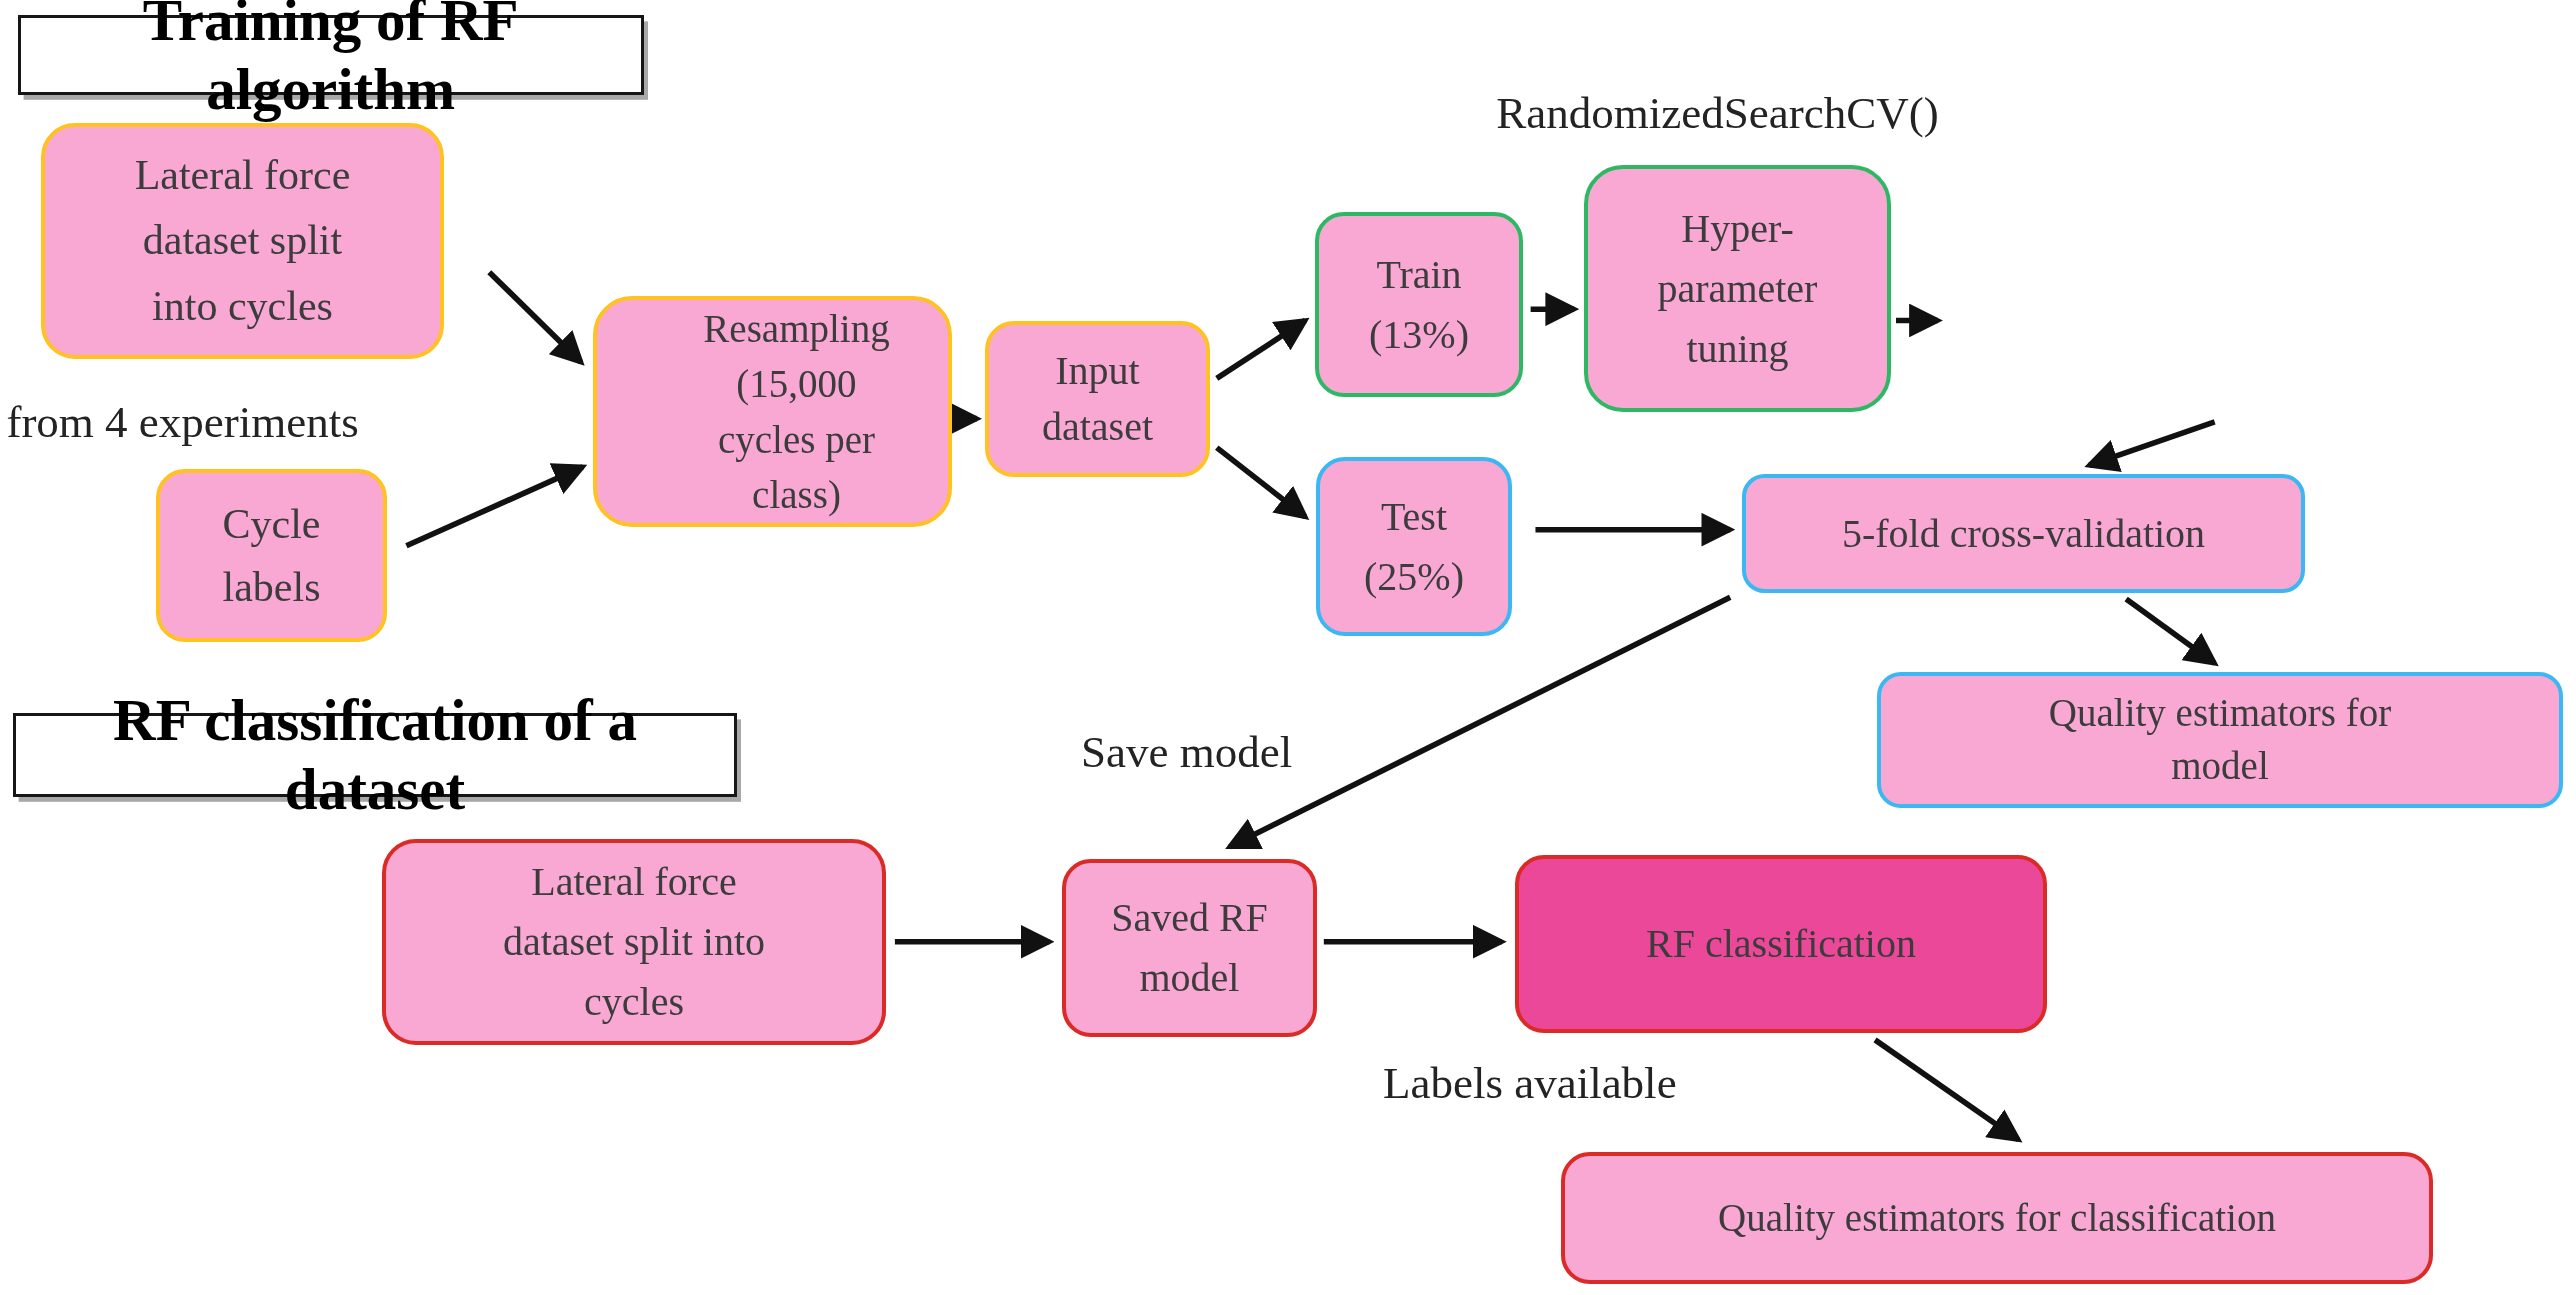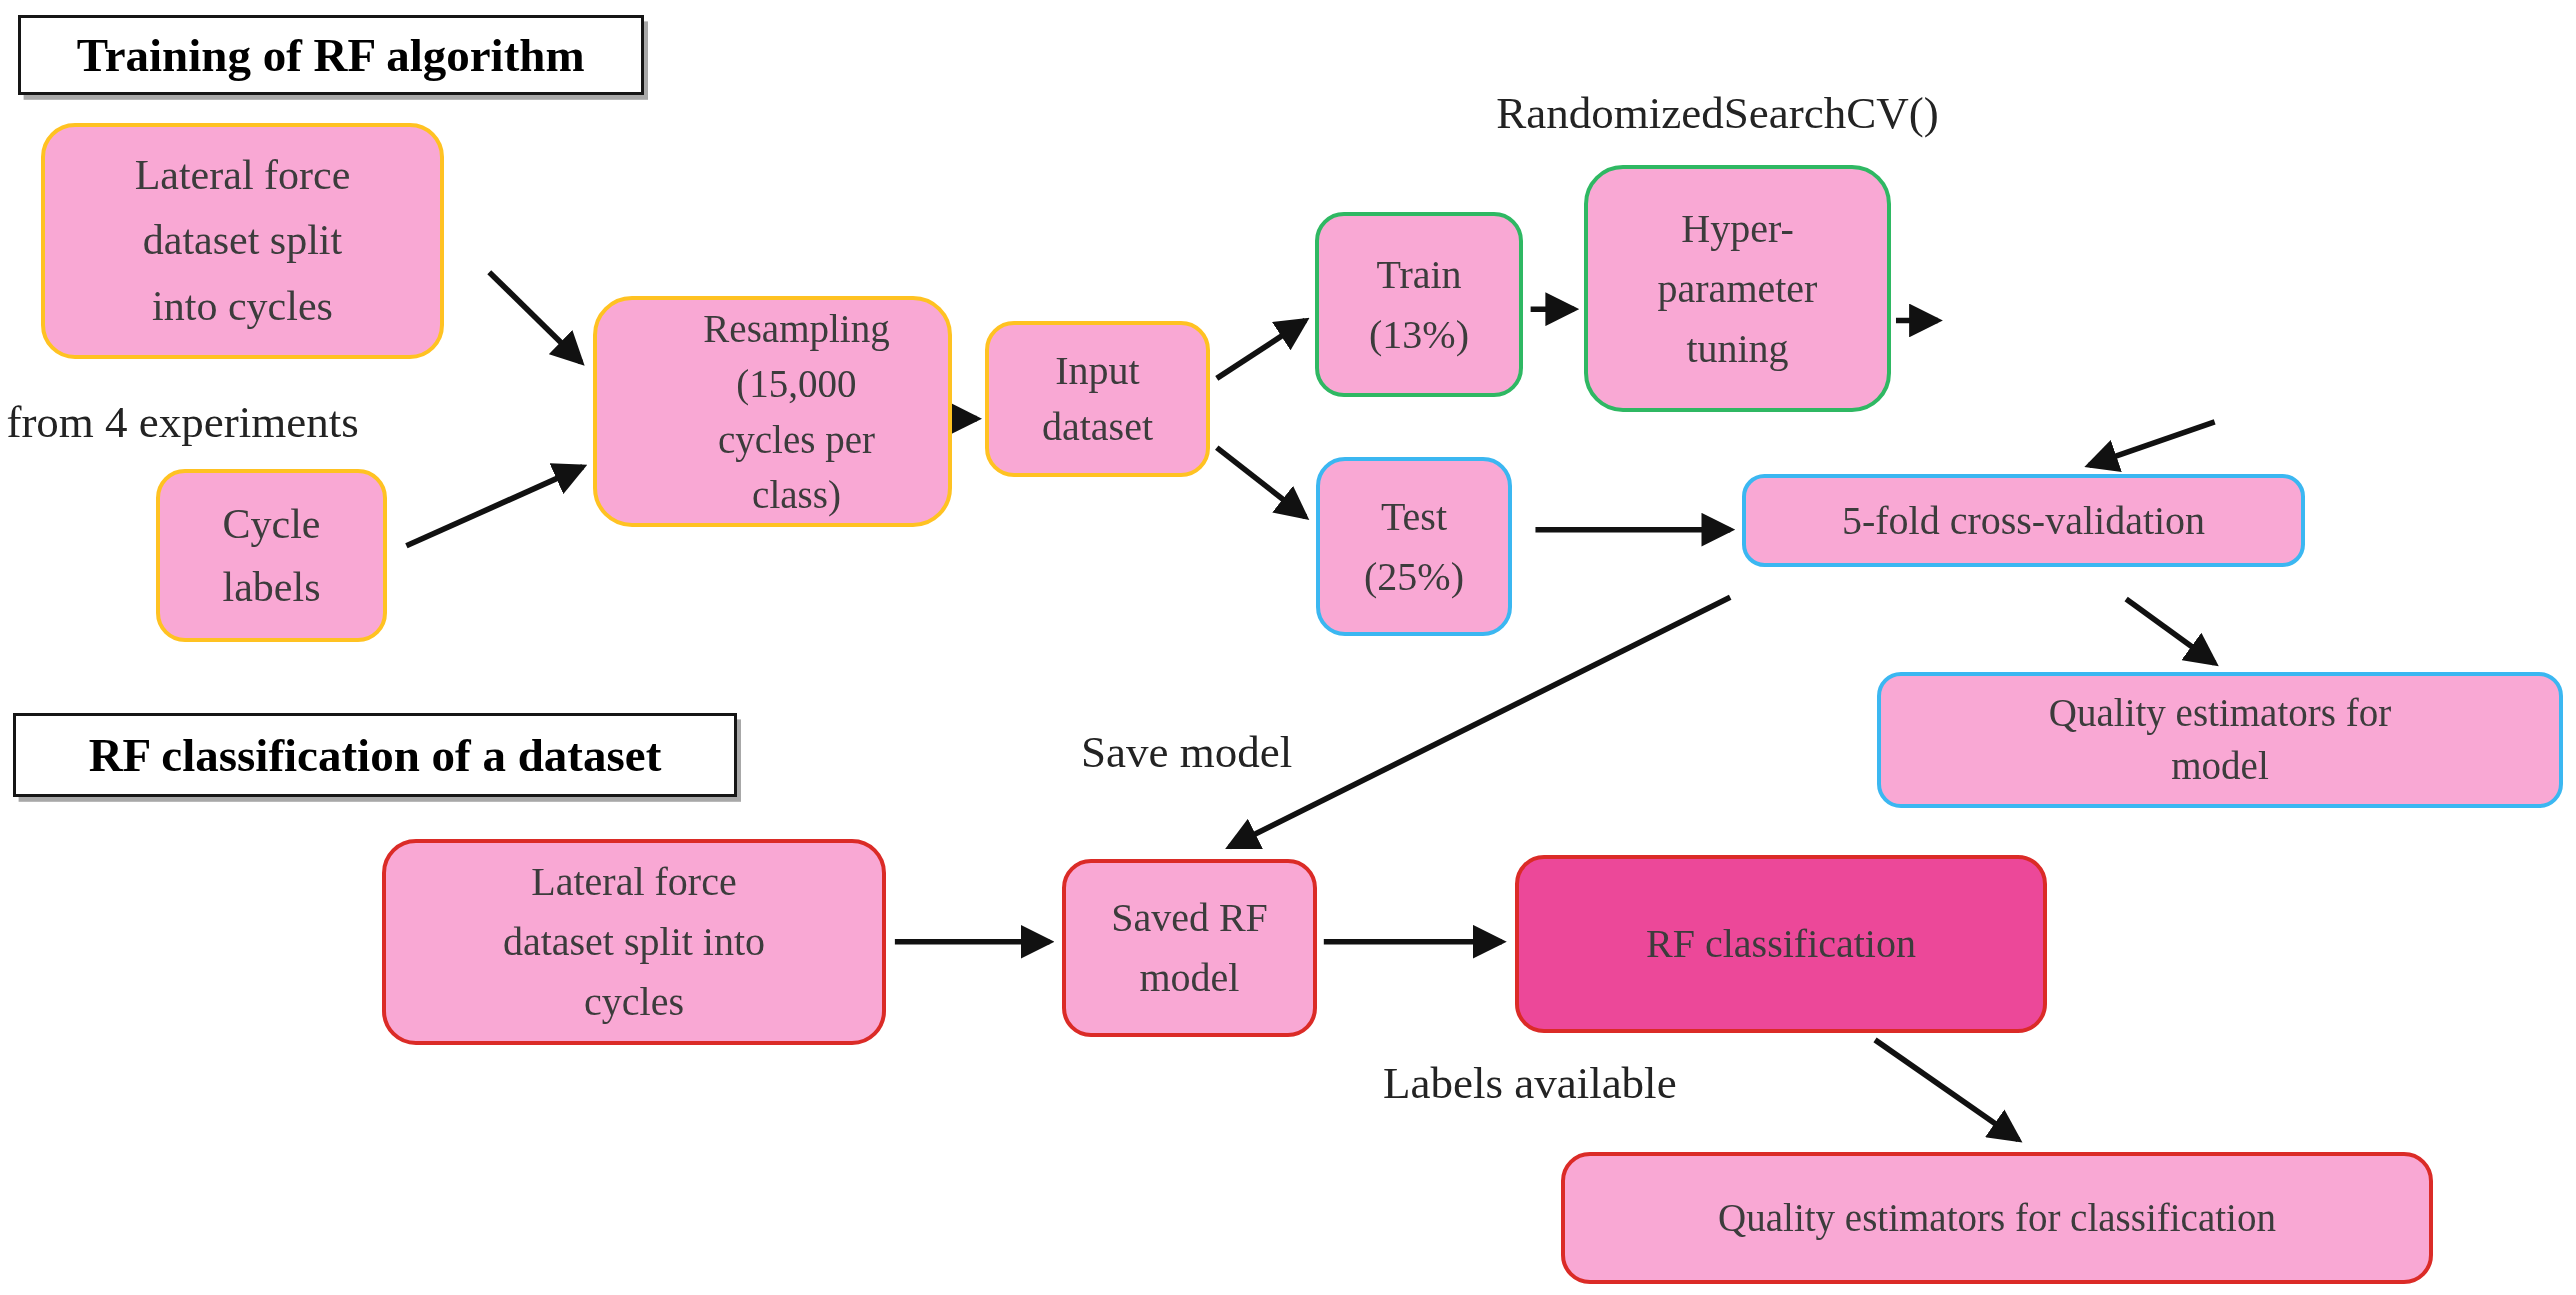--- a/index.html
+++ b/index.html
@@ -41,21 +41,21 @@
     box-sizing: border-box;
     display: flex;
     align-items: center;
     justify-content: center;
     text-align: center;
     background: #ffffff;
     border: 3.2px solid #161616;
     box-shadow: 4.8px 5.6px 0 -0.8px #a8a8a8;
     color: #000000;
     font-weight: bold;
-    font-size: 47px;
+    font-size: 59px;
   }
   .annotation {
     position: absolute;
     color: #232323;
     font-size: 45px;
     white-space: nowrap;
   }
 </style>
 </head>
 <body>
@@ -117,21 +117,21 @@
 (13%)</div>
 
   <div class="node" style="left: 1584px; top: 165px; width: 307px; height: 247px; border-radius: 39px; font-size: 40px; border-color: rgb(47, 184, 99);">Hyper-
 parameter
 tuning</div>
 
 
   <div class="node" style="left: 1316px; top: 457px; width: 196px; height: 179px; border-radius: 29px; font-size: 40px; border-color: rgb(59, 183, 241);">Test
 (25%)</div>
 
-  <div class="node" style="left: 1742px; top: 474px; width: 563px; height: 93px; border-radius: 22.5px; font-size: 40px; border-color: rgb(59, 183, 241);">5-fold cross-validation</div>
+  <div class="node" style="left: 1742px; top: 474px; width: 563px; height: 119px; border-radius: 22.5px; font-size: 40px; border-color: rgb(59, 183, 241);">5-fold cross-validation</div>
 
   <div class="node" style="left: 1877px; top: 672px; width: 686px; height: 136px; border-radius: 24px; font-size: 39px; line-height: 1.35; border-color: rgb(59, 183, 241);">Quality estimators for
 model</div>
 
   <div class="node" style="left: 382px; top: 839px; width: 504px; height: 206px; border-radius: 34px; font-size: 40px; border-color: rgb(219, 43, 39);">Lateral force
 dataset split into
 cycles</div>
 
   <div class="node" style="left: 1062px; top: 859px; width: 255px; height: 178px; border-radius: 29px; font-size: 40px; border-color: rgb(219, 43, 39);">Saved RF
 model</div>

